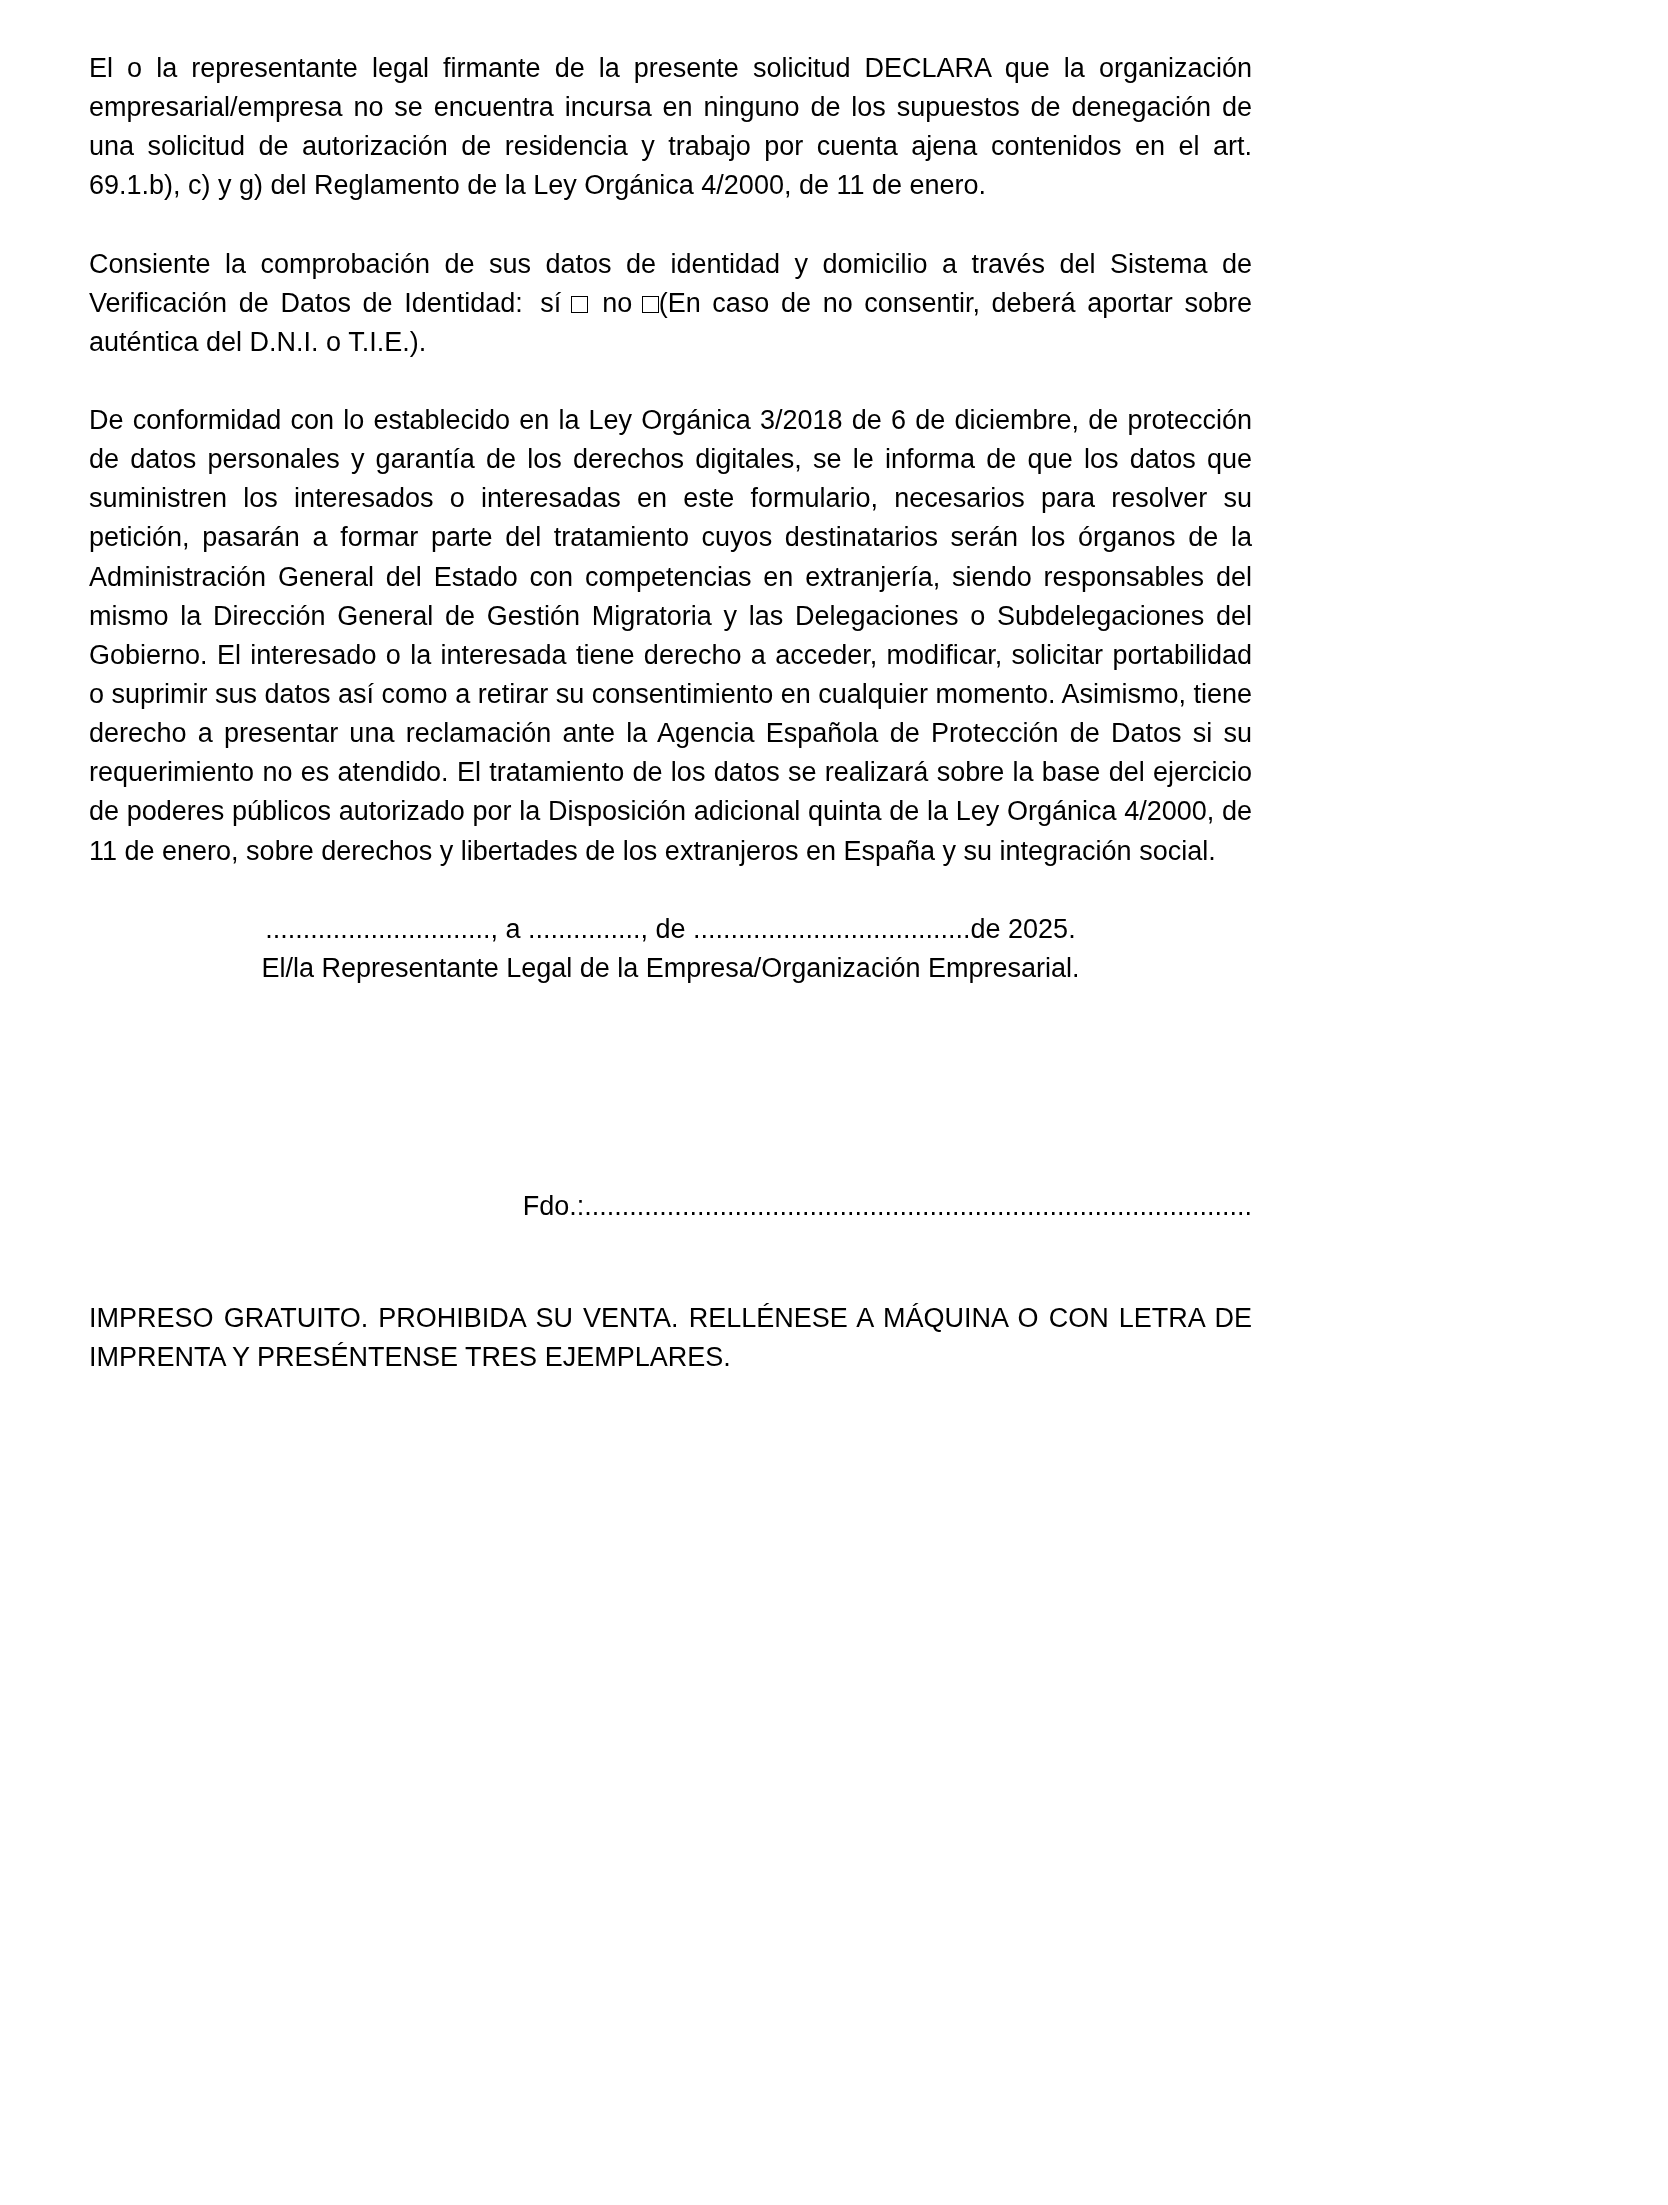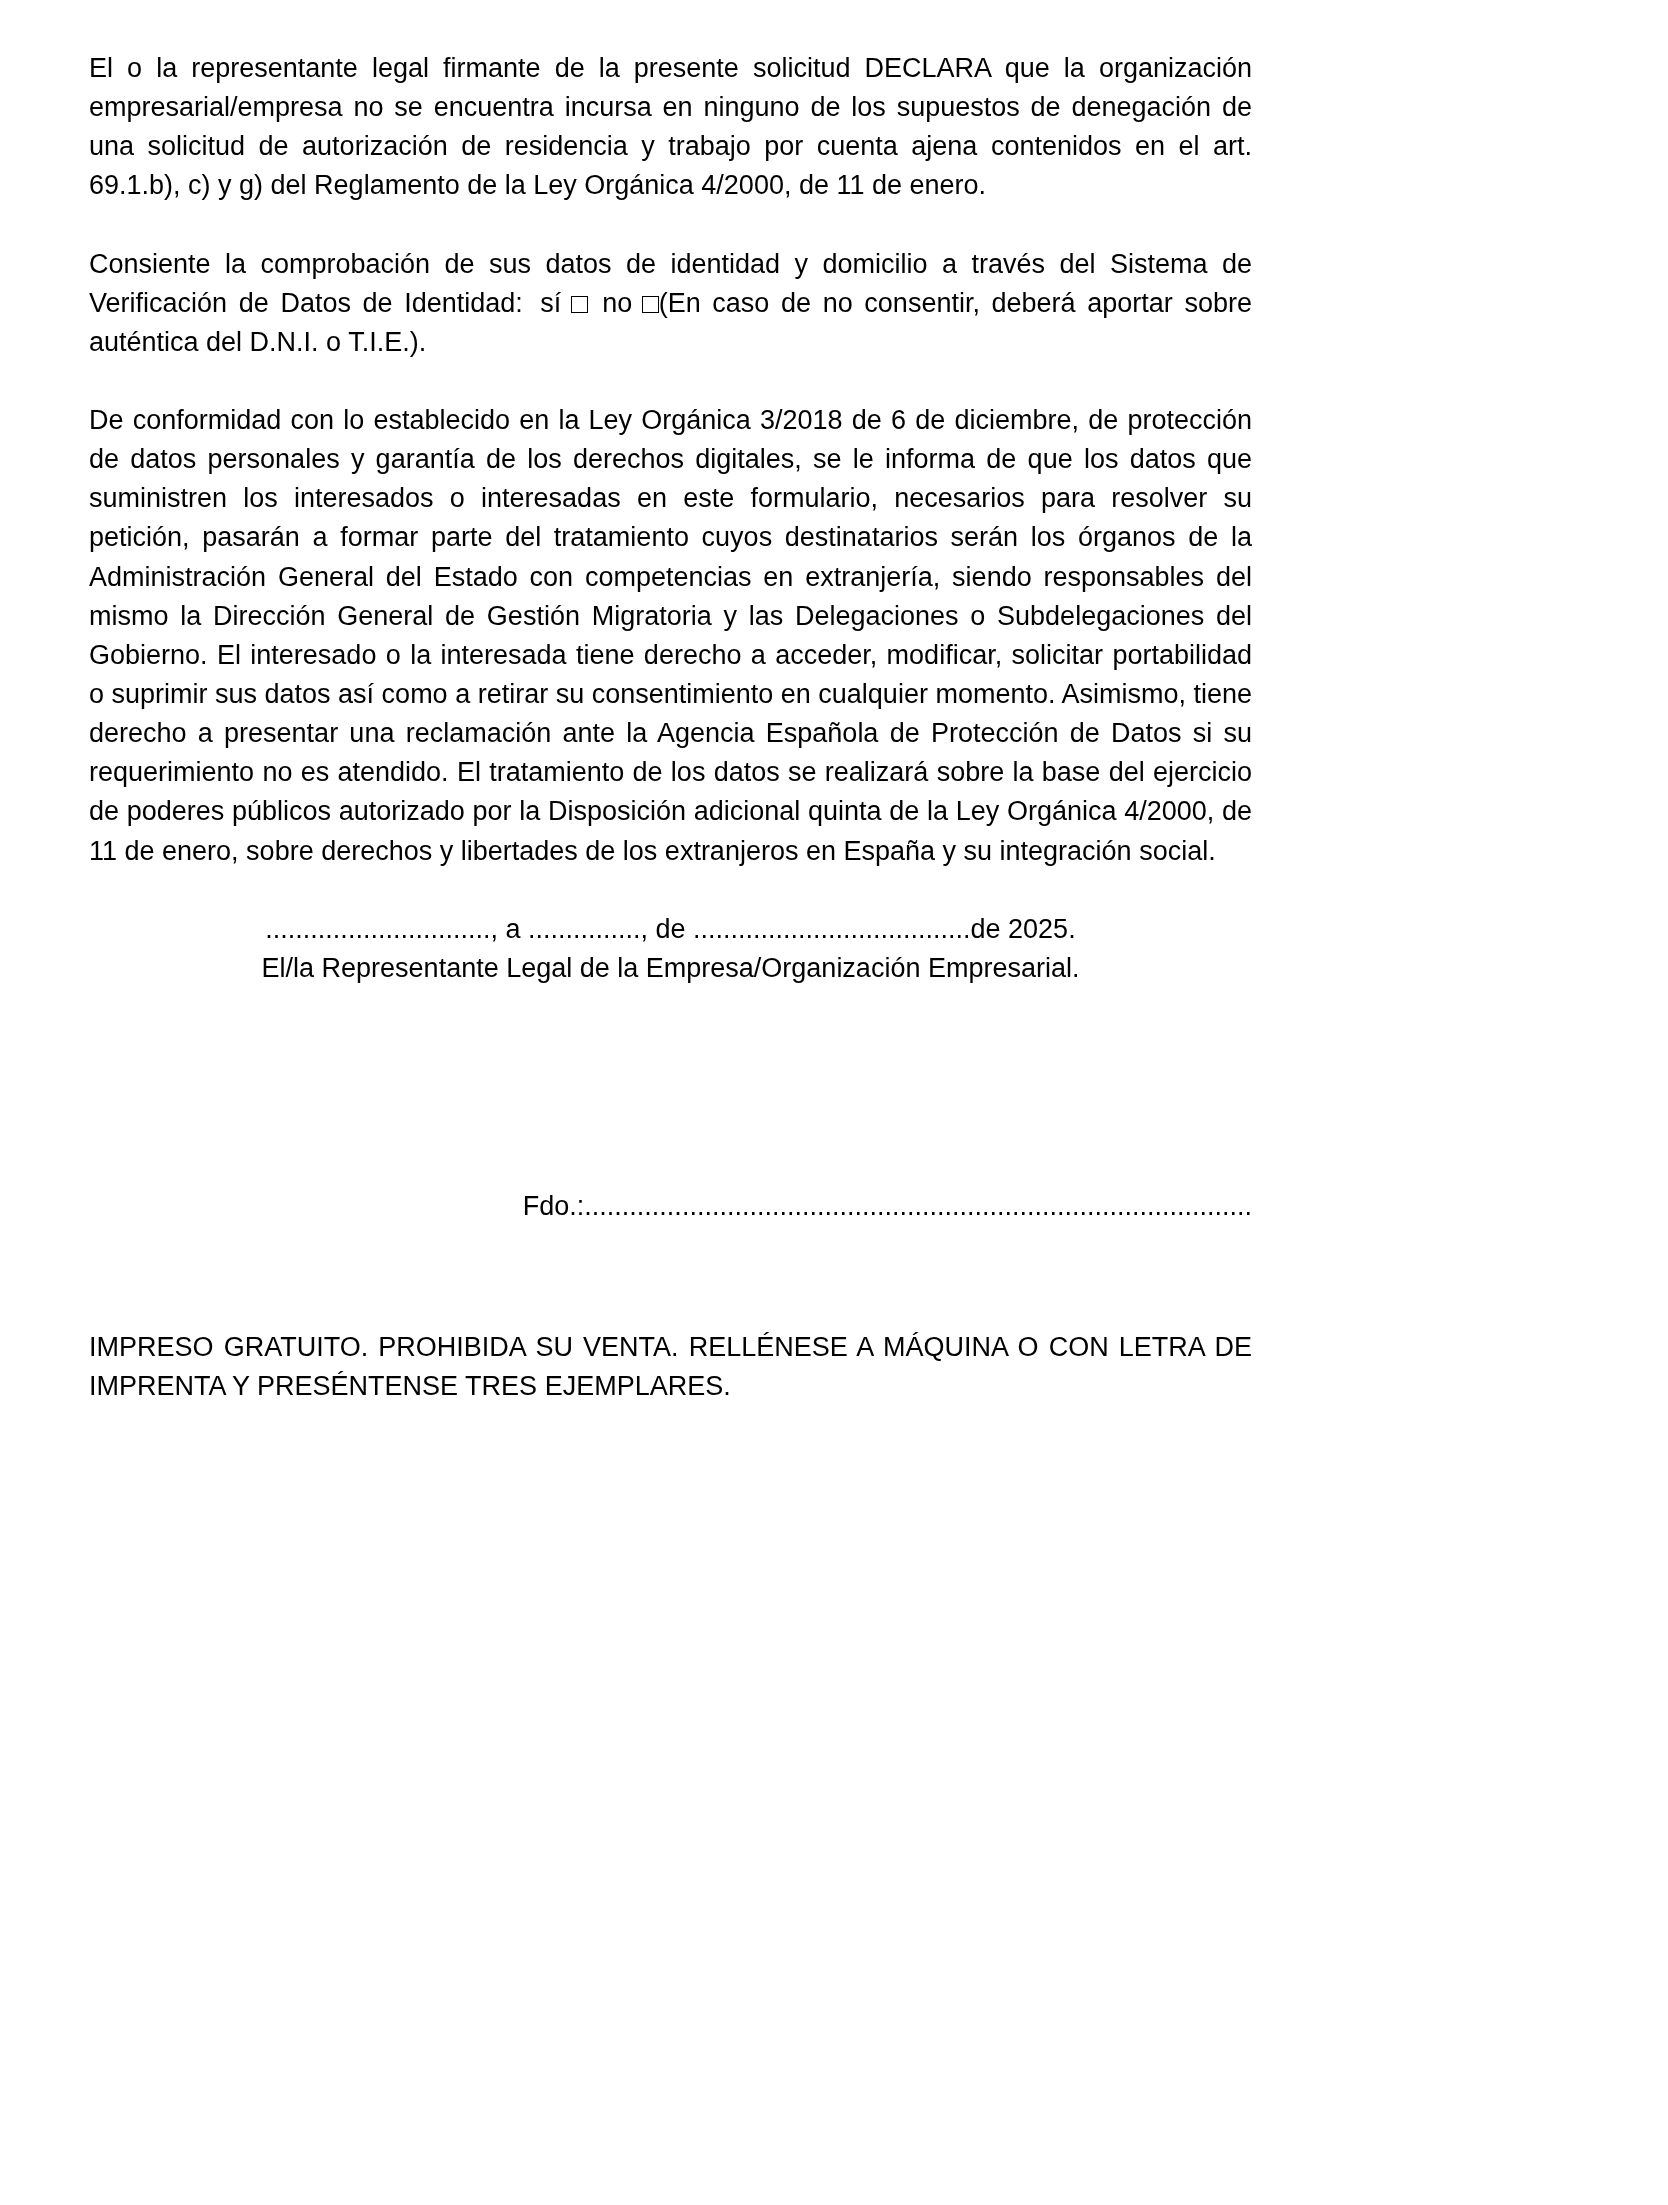--- a/index.html
+++ b/index.html
@@ -41,21 +41,21 @@
   .gap-md { display: inline-block; width: 14.3px; }
   .sig-block {
     margin-top: 24px;
     text-align: center;
   }
   .fdo-line {
     margin-top: 199px;
     text-align: right;
   }
   .footer-block {
-    margin-top: 102px;
+    margin-top: 73px;
     text-align: justify;
   }
 </style>
 </head>
 <body>
 
 <div class="page">
 
   <p class="para">El  o la representante legal firmante de la presente solicitud DECLARA que la organización empresarial/empresa no se encuentra incursa en ninguno de los supuestos de denegación de una solicitud de autorización de residencia y trabajo por cuenta ajena contenidos en el art. 69.1.b), c) y g) del Reglamento de la Ley Orgánica 4/2000, de 11 de enero.</p>
 

